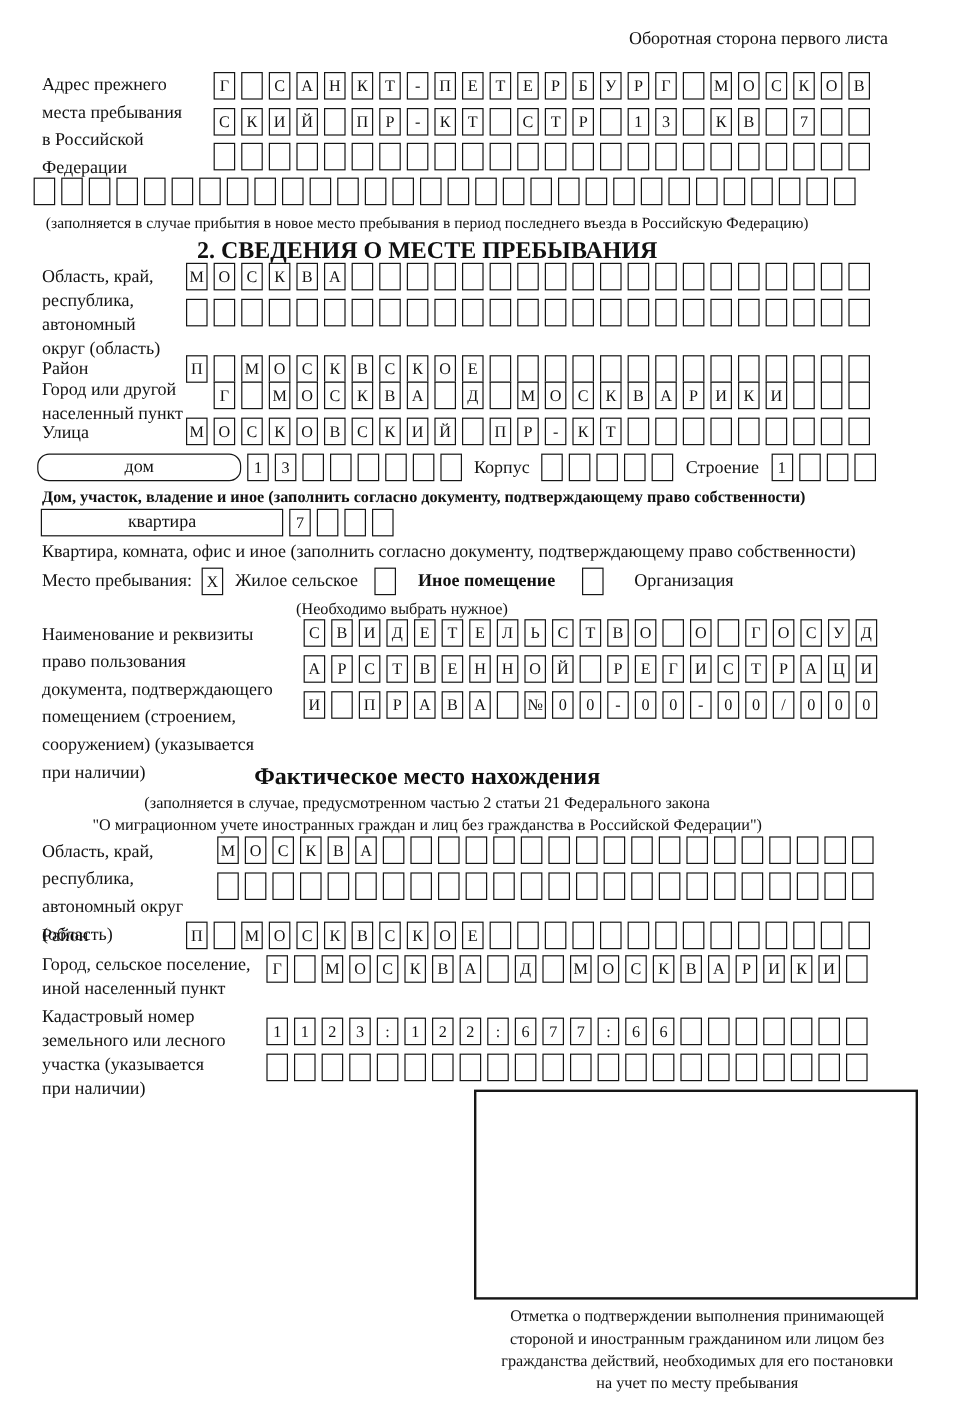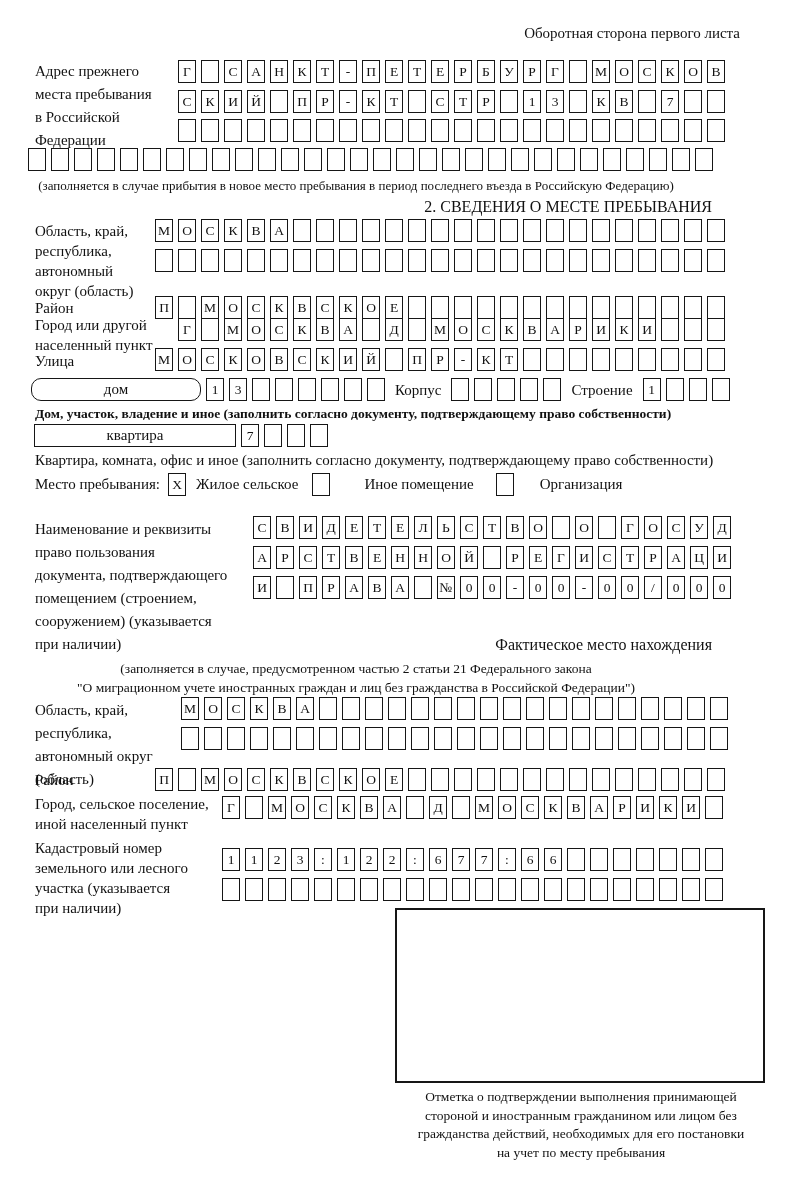--- a/index.html
+++ b/index.html
@@ -5,21 +5,21 @@
   html,body{margin:0;padding:0;background:#fff;}
   .page{
     position:relative;width:800px;height:1180px;background:#fff;overflow:hidden;
     font-family:"Liberation Serif","DejaVu Serif",serif;color:#111;
   }
   .abs{position:absolute;}
   .label{font-size:15px;line-height:23px;white-space:nowrap;}
   .label.tight div{line-height:20px;}
   .caption{font-size:13px;white-space:nowrap;}
   .center{width:712px;text-align:center;left:0;}
-  .title{font-size:16px;font-weight:normal;text-align:right;}
+  .title{font-size:20px;font-weight:bold;}
   .cellrow{position:absolute;display:flex;gap:5px;align-items:flex-start;}
   .cells{display:flex;gap:5px;flex:none;}
   .cell{
     flex:none;width:16px;height:21px;border:1.5px solid #161616;
     font-size:13.5px;line-height:21px;text-align:center;background:#fff;
   }
   .wide-box{
     flex:none;border:1.5px solid #161616;height:21px;line-height:21px;
     text-align:center;font-size:15px;background:#fff;
   }
@@ -367,26 +367,27 @@
 
   <div class="stay-row" style="left:35px;top:472px;">
     <span class="label">Место пребывания:</span>
     <div class="cells" style="margin-left:8px;">
         <span class="cell">X</span>
       </div>
     <span class="label" style="margin-left:10px;">Жилое сельское</span>
     <div class="cells" style="margin-left:14px;">
         <span class="cell"></span>
       </div>
-    <span class="label" style="margin-left:34px;">Иное помещение</span>
+    <span class="label" style="margin-left:18px;font-weight:bold;">Иное помещение</span>
     <div class="cells" style="margin-left:22px;">
         <span class="cell"></span>
       </div>
     <span class="label" style="margin-left:26px;">Организация</span>
   </div>
+  <div class="abs caption" style="left:180px;top:500px;width:310px;text-align:center;font-size:13.5px;">(Необходимо выбрать нужное)</div>
 
   <div class="abs label" style="left:35px;top:518px;">
       <div>Наименование и реквизиты</div>
       <div>право пользования</div>
       <div>документа, подтверждающего</div>
       <div>помещением (строением,</div>
       <div>сооружением) (указывается</div>
       <div>при наличии)</div>
     </div>
   <div class="cellrow" style="left:253px;top:516px;">

